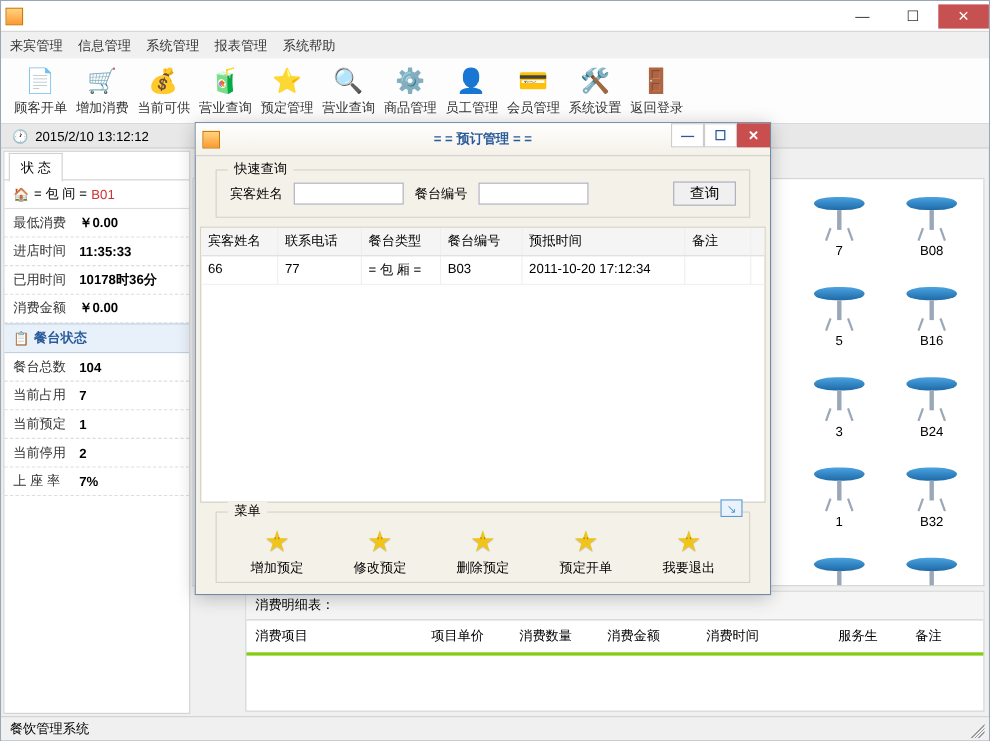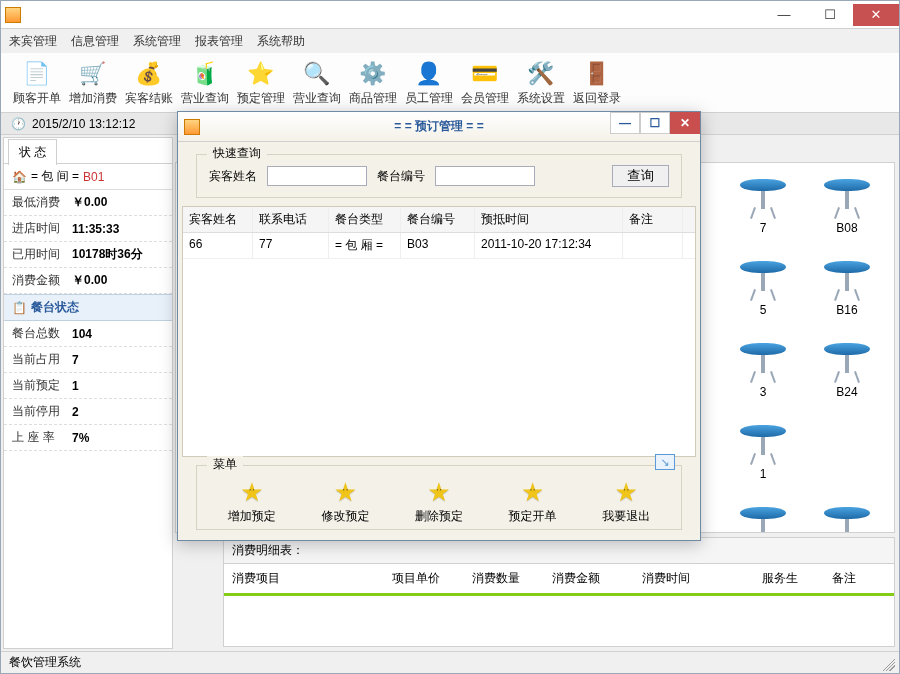--- a/index.html
+++ b/index.html
@@ -309,21 +309,21 @@
       <div class="tool-btn">
         <div class="tool-icon">📄</div>
         <div>顾客开单</div>
       </div>
       <div class="tool-btn">
         <div class="tool-icon">🛒</div>
         <div>增加消费</div>
       </div>
       <div class="tool-btn">
         <div class="tool-icon">💰</div>
-        <div>宾客结账</div>
+        <div>当前可供</div>
       </div>
       <div class="tool-btn">
         <div class="tool-icon">🧃</div>
         <div>营业查询</div>
       </div>
       <div class="tool-btn">
         <div class="tool-icon">⭐</div>
         <div>预定管理</div>
       </div>
       <div class="tool-btn">
@@ -456,20 +456,26 @@
             <div class="top"></div>
             <div class="stand"></div>
             <div class="legs"></div>
             <div class="cap">B24</div>
           </div>
           <div class="desk" style="left: 552px; top: 262px;">
             <div class="top"></div>
             <div class="stand"></div>
             <div class="legs"></div>
             <div class="cap">1</div>
+          </div>
+          <div class="desk" style="left: 636px; top: 262px;">
+            <div class="top"></div>
+            <div class="stand"></div>
+            <div class="legs"></div>
+            <div class="cap">B32</div>
           </div>
           <div class="desk" style="left: 552px; top: 344px;">
             <div class="top"></div>
             <div class="stand"></div>
           </div>
           <div class="desk" style="left: 636px; top: 344px;">
             <div class="top"></div>
             <div class="stand"></div>
           </div>
         </div>

